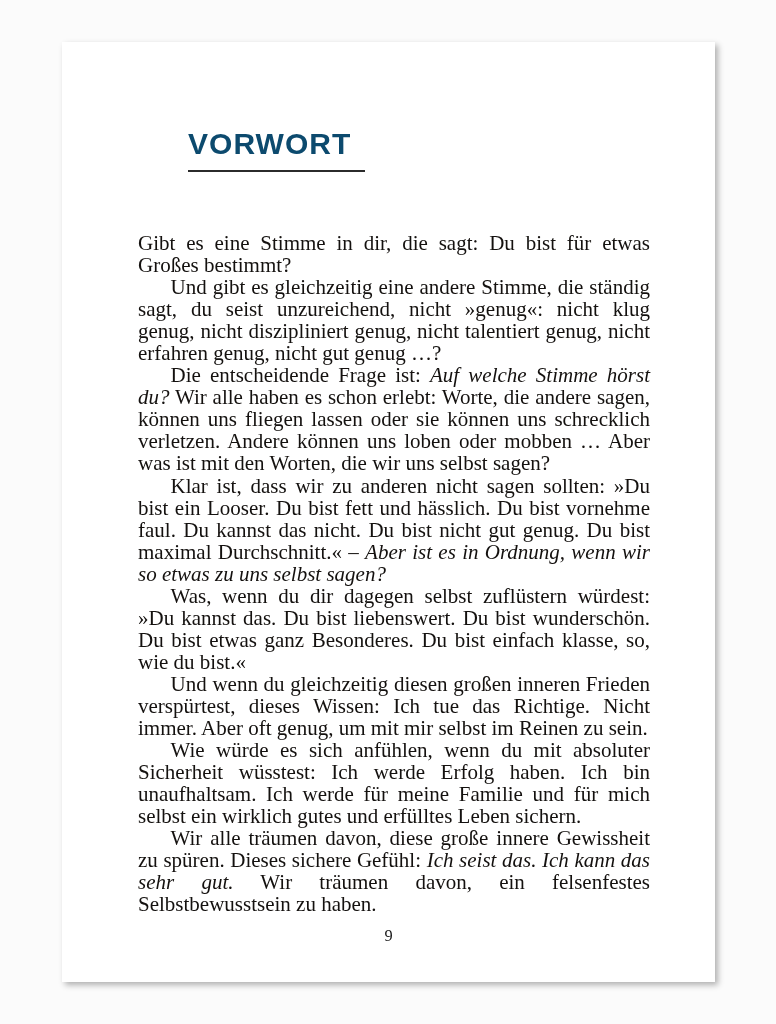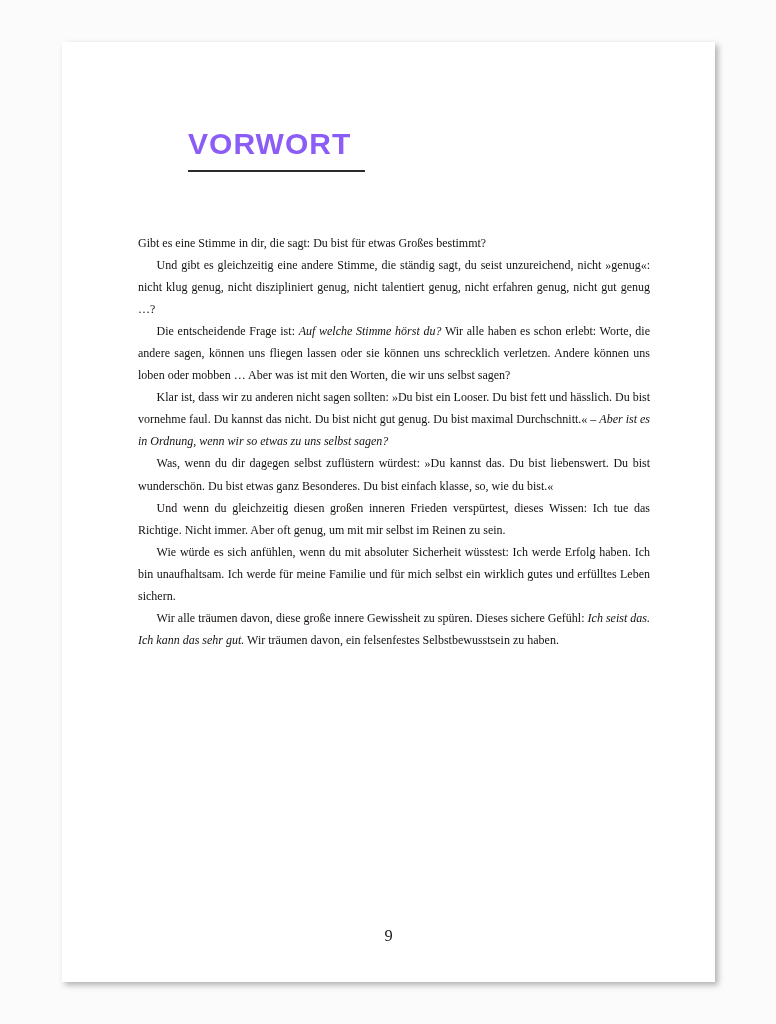--- a/index.html
+++ b/index.html
@@ -40,39 +40,39 @@
     position: absolute;
     left: 126px;
     top: 87px;
     width: 420px;
   }
   .chapter-title {
     font-family: "Liberation Sans", "DejaVu Sans", sans-serif;
     font-size: 30px;
     font-weight: 700;
     letter-spacing: 0.035em;
-    color: #8b5cf6;
+    color: #0c4a6e;
     line-height: 1;
     margin: 0;
     white-space: nowrap;
   }
   .title-rule {
     margin-top: 11px;
     width: 177px;
     height: 2px;
     background: #2b2b2b;
   }
 
   
   #text-column {
     position: absolute;
     left: 76px;
     top: 190px;
     width: 512px;
-    font-size: 12px;
+    font-size: 21px;
     line-height: 22.05px;
     color: #14110f;
     text-align: justify;
     text-justify: inter-word;
     hyphens: manual;
     -webkit-hyphens: manual;
   }
   #text-column p {
     margin: 0;
     text-indent: 1.55em;

